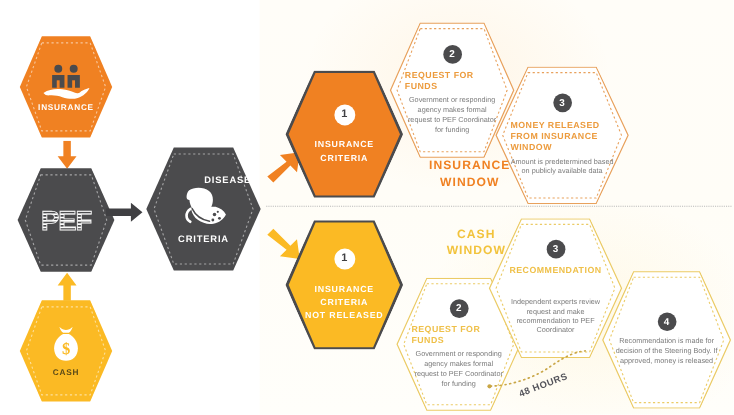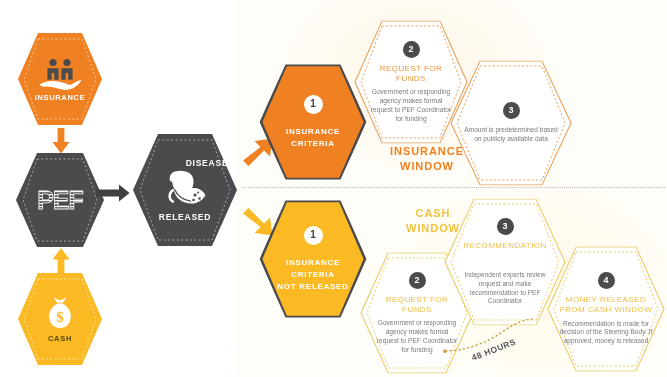--- a/index.html
+++ b/index.html
@@ -37,21 +37,21 @@
     box-sizing:border-box;text-align:center;}
 
   
   .hex-solid{}
   .hex-label{
     font-weight:bold;letter-spacing:.09em;color:#ffffff;text-align:center;
   }
 
   
   .hex-outline .title{
-    font-weight:normal;letter-spacing:.055em;line-height:1.28;text-align:center;
+    font-weight:bold;letter-spacing:.055em;line-height:1.28;text-align:left;
   }
   .hex-outline .body{
     color:#7b7b7b;line-height:1.33;text-align:center;
   }
 
   
   .badge{
     border-radius:50%;
     display:flex;align-items:center;justify-content:center;
     font-weight:bold;line-height:1;
@@ -183,21 +183,21 @@
           <path d="M10 3c4-3 13-3.4 18 .6 3.6 2.8 4 7.4 3.2 11.2-.4 2-1.2 3.6-2 4.8H13c-1.6-2.2-2.6-5-2.8-7.8-1.6 0-2.6-1.2-2.6-2.8C7.6 7 8.4 4.4 10 3z" fill="#ffffff"></path>
           <path d="M12 18h22c4 1 7.6 3.6 9.4 7-2 4.4-6.4 7.6-11.4 8.4-5 .8-10.2-.6-14.2-3.6-3-2.2-5-5.4-5.8-9 0-1.2.4-2.2 0-2.8z" fill="#ffffff"></path>
           <path d="M12.5 19.5c3 6 9 10.6 16 11.6" fill="none" stroke="#4B4B4D" stroke-width="1.4" stroke-linecap="round"></path>
           <circle cx="33" cy="25" r="1.6" fill="#4B4B4D"></circle>
           <circle cx="37.5" cy="28.5" r="1.3" fill="#4B4B4D"></circle>
           <circle cx="31.5" cy="30" r="1.3" fill="#4B4B4D"></circle>
           <circle cx="36" cy="22.6" r="1" fill="#4B4B4D"></circle>
           <path d="M11 20c-2 1.4-3.4 3.6-3.4 6.2 0 2.4 1.4 4.4 3.4 5.4" fill="none" stroke="#ffffff" stroke-width="2.4" stroke-linecap="round"></path>
         </svg>
       </span>
-      <span class="hex-label" style="font-size:8.5px;">RELEASED</span>
+      <span class="hex-label" style="font-size:8.5px;">CRITERIA</span>
     </div>
   </div>
 
   <svg class="arrow-svg" style="left:240px;top:136px;" width="42" height="34" viewBox="0 0 42 34">
     <path d="M3 24.5l5.5 5.5L24 14.5l6 6 2.5-18-18 2.5 6 6z" fill="#F08122"></path>
   </svg>
 
   <svg class="arrow-svg" style="left:240px;top:204px;" width="42" height="34" viewBox="0 0 42 34">
     <path d="M3 9.5l5.5-5.5L24 19.5l6-6 2.5 18-18-2.5 6-6z" fill="#FBBA24"></path>
   </svg>
@@ -247,20 +247,21 @@
       <svg viewBox="0 0 126 130" preserveAspectRatio="none">
         <polygon points="32,3 94,3 123,65 94,127 32,127 3,65" fill="#ffffff"></polygon>
         <polygon points="32,3 94,3 123,65 94,127 32,127 3,65" fill="none" stroke="#E8A15C" stroke-width="1.1"></polygon>
         <polygon points="32,8 94,8 117,65 94,122 32,122 9,65" fill="none" stroke="#E8A15C" stroke-width="1" stroke-dasharray="2 2.2"></polygon>
       </svg>
     </div>
     <div class="hexcontent" style="padding:14px 16px;">
       <div class="badge badge-dark" style="width:17px;height:17px;font-size:9px;margin-bottom:7px;">
         <span>3</span>
       </div>
+      <div class="title" style="font-size:8px;color:#EC9B3D;margin-bottom:4px;">MONEY RELEASED FROM INSURANCE WINDOW</div>
       <div class="body" style="font-size:6.6px;">Amount is predetermined based on publicly available data</div>
     </div>
   </div>
 
   <div class="window-cap" style="left:378px;top:206px;width:110px;font-size:11px;color:#F2C33C;">
     <div>CASH</div>
     <div>WINDOW</div>
   </div>
 
   <div class="hex hex-solid" style="left:258px;top:198px;width:110px;height:122px;">
@@ -319,21 +320,20 @@
       <svg viewBox="0 0 122 130" preserveAspectRatio="none">
         <polygon points="31,3 91,3 119,65 91,127 31,127 3,65" fill="#ffffff"></polygon>
         <polygon points="31,3 91,3 119,65 91,127 31,127 3,65" fill="none" stroke="#EBCB66" stroke-width="1.1"></polygon>
         <polygon points="31,8 91,8 113,65 91,122 31,122 9,65" fill="none" stroke="#EBCB66" stroke-width="1" stroke-dasharray="2 2.2"></polygon>
       </svg>
     </div>
     <div class="hexcontent" style="padding:14px 14px;">
       <div class="badge badge-dark" style="width:17px;height:17px;font-size:9px;margin-bottom:6px;">
         <span>4</span>
       </div>
-      <div class="title" style="font-size:8px;color:#EFC049;margin-bottom:4px;">MONEY RELEASED FROM CASH WINDOW</div>
       <div class="body" style="font-size:6.6px;">Recommendation is made for decision of the Steering Body. If approved, money is released</div>
     </div>
   </div>
 
   <svg class="arrow-svg" style="left:440px;top:318px;" width="120" height="48" viewBox="0 0 120 48">
     <path d="M6 33C22 33 46 26 62 14 74 6 82 2 92 1" fill="none" stroke="#C9A646" stroke-width="1.5" stroke-linecap="round" stroke-dasharray="1 3.4"></path>
     <circle cx="5" cy="33.2" r="1.9" fill="#C9A646"></circle>
   </svg>
   <div class="hours-lab" style="left:472px;top:353px;font-size:8.5px;">48 HOURS</div>
 

